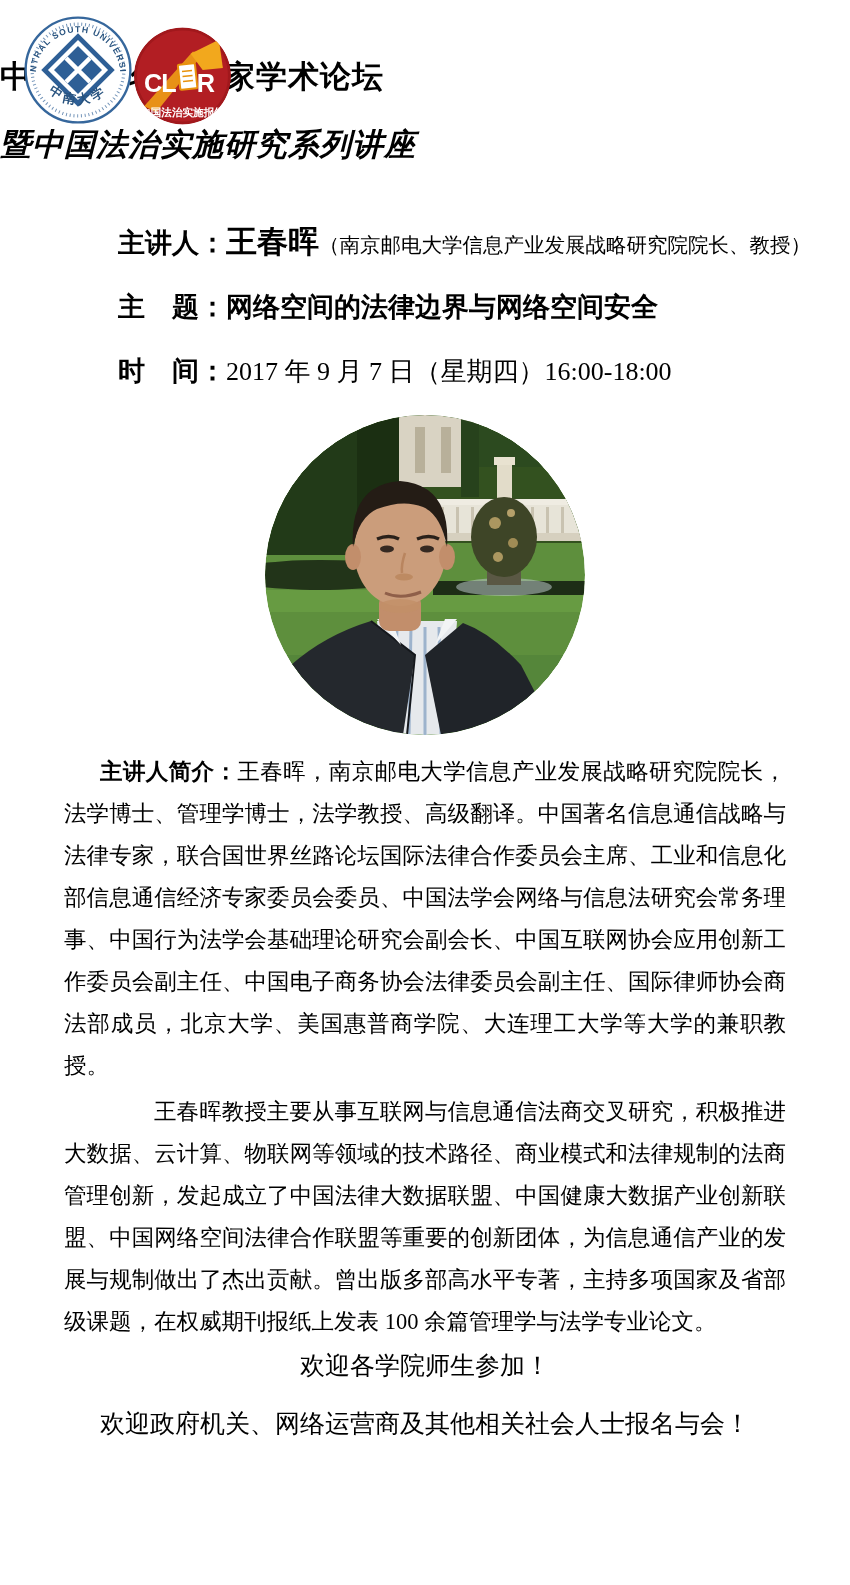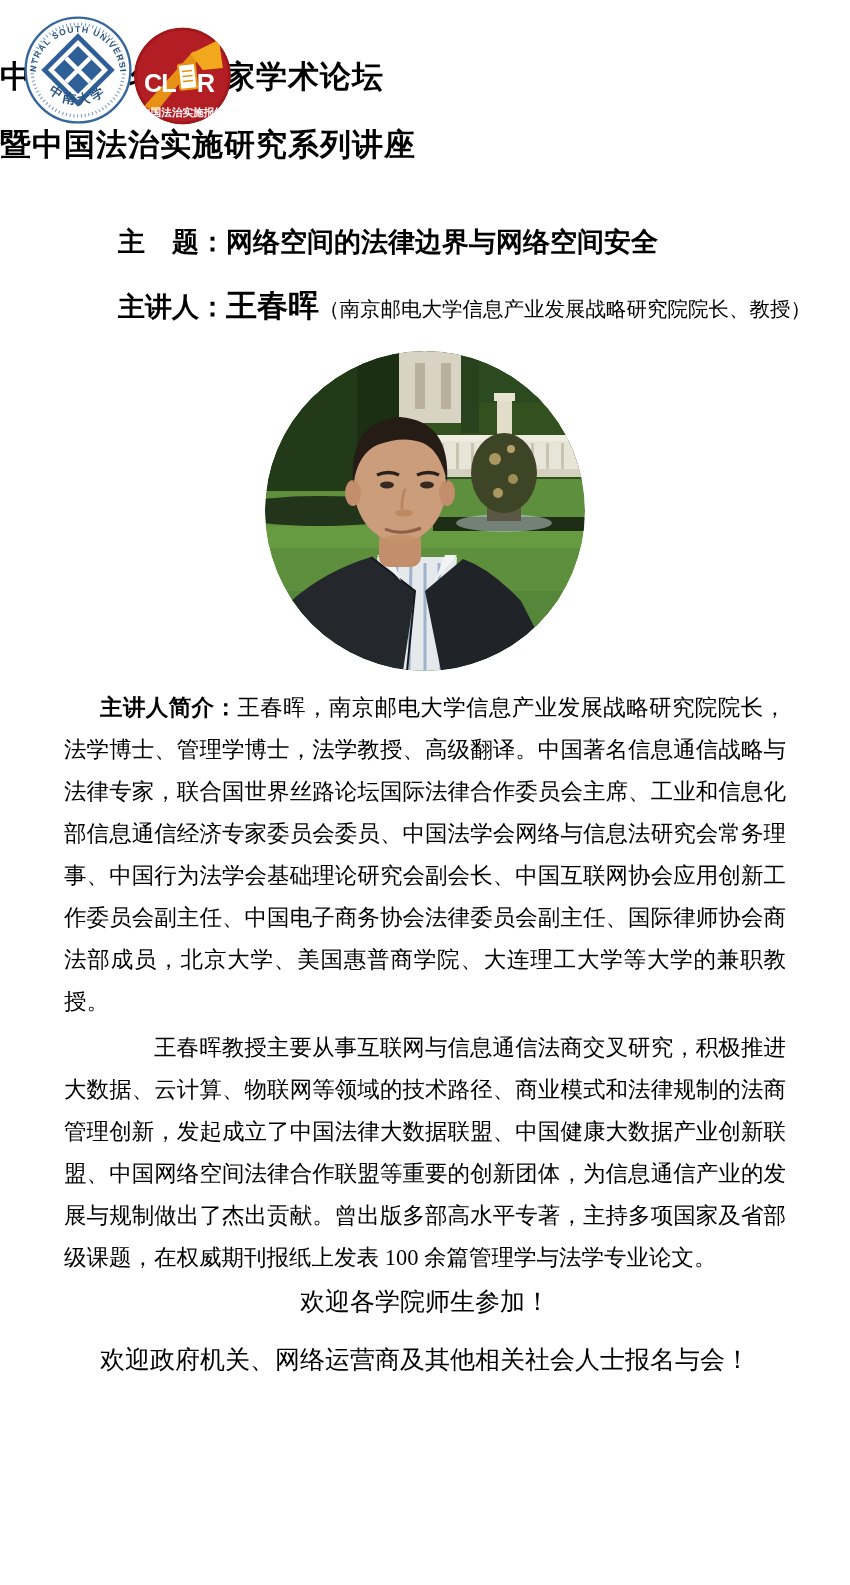--- a/index.html
+++ b/index.html
@@ -15,21 +15,21 @@
   .logo-csu { position:absolute; left:24px; top:13px; width:108px; height:114px; }
   .logo-cler { position:absolute; left:132px; top:23px; width:101px; height:106px; }
   .logo-csu svg, .logo-cler svg, .photo-wrap svg { width:100%; height:100%; display:block; }
 
   
   .titles { padding-top:56px; text-align:left; }
   .title-line {
     font-size:31px; font-weight:bold; letter-spacing:1px;
     line-height:42px;
   }
-  .title-line2 { margin-top:26px; }
+  .title-line2 { margin-top:26px;font-style:italic; }
 
   
   .details { margin:56px 0 0 118px; }
   .detail-row { line-height:40px; margin-bottom:20px; white-space:nowrap; }
   .detail-label { font-weight:bold; font-size:27px; }
   .detail-value { font-size:26px; }
   .topic-value {
     font-family:"Liberation Sans","DejaVu Sans",sans-serif;
     font-weight:bold; font-size:27px;
   }
@@ -99,24 +99,27 @@
   </svg>
 </div>
 
 <div class="titles">
   <div class="title-line">中南大学名师名家学术论坛</div>
   <div class="title-line title-line2">暨中国法治实施研究系列讲座</div>
 </div>
 
 <div class="details">
   <div class="detail-row">
+    <span class="detail-label">主讲人：</span><span class="speaker-name">王春晖</span><span class="speaker-affiliation">（南京邮电大学信息产业发展战略研究院院长、教授）</span>
+  </div>
+  <div class="detail-row">
     <span class="detail-label">主　题：</span><span class="topic-value">网络空间的法律边界与网络空间安全</span>
   </div>
   <div class="detail-row">
-    <span class="detail-label">主讲人：</span><span class="speaker-name">王春晖</span><span class="speaker-affiliation">（南京邮电大学信息产业发展战略研究院院长、教授）</span>
+    <span class="detail-label">时　间：</span><span class="detail-value">2017 年 9 月 7 日（星期四）16:00-18:00</span>
   </div>
 </div>
 
 <div class="photo-wrap">
   <svg viewBox="0 0 320 320">
     <defs>
         <clipPath id="photoClip">
           <circle cx="160" cy="160" r="160"></circle>
         </clipPath>
       </defs>

